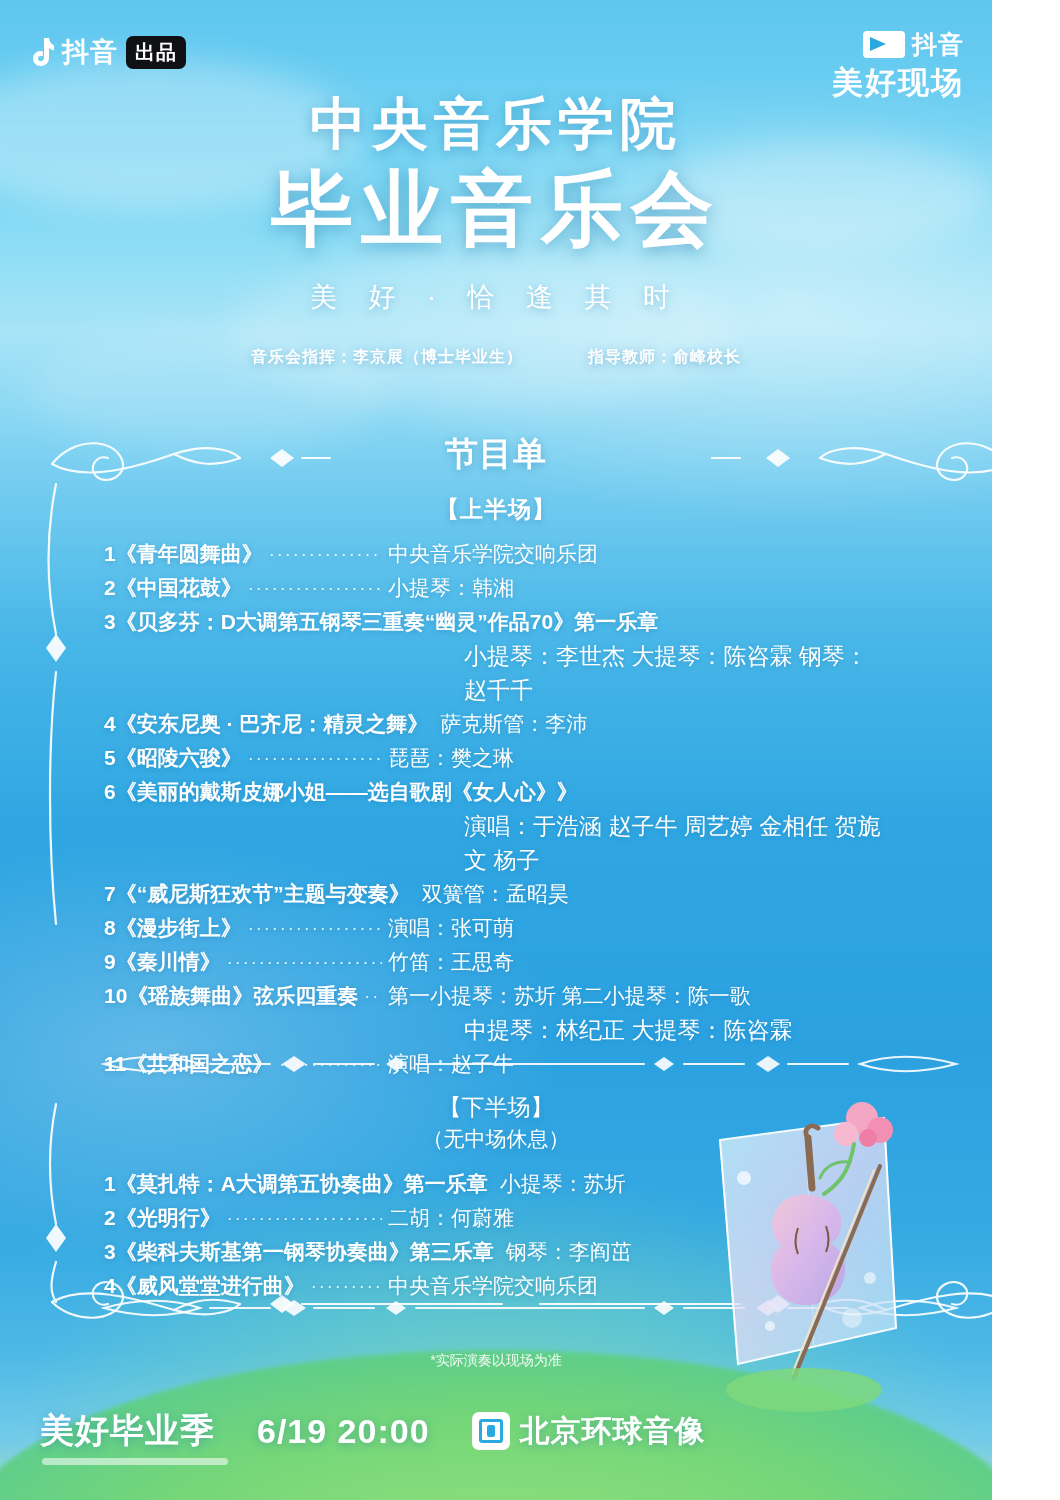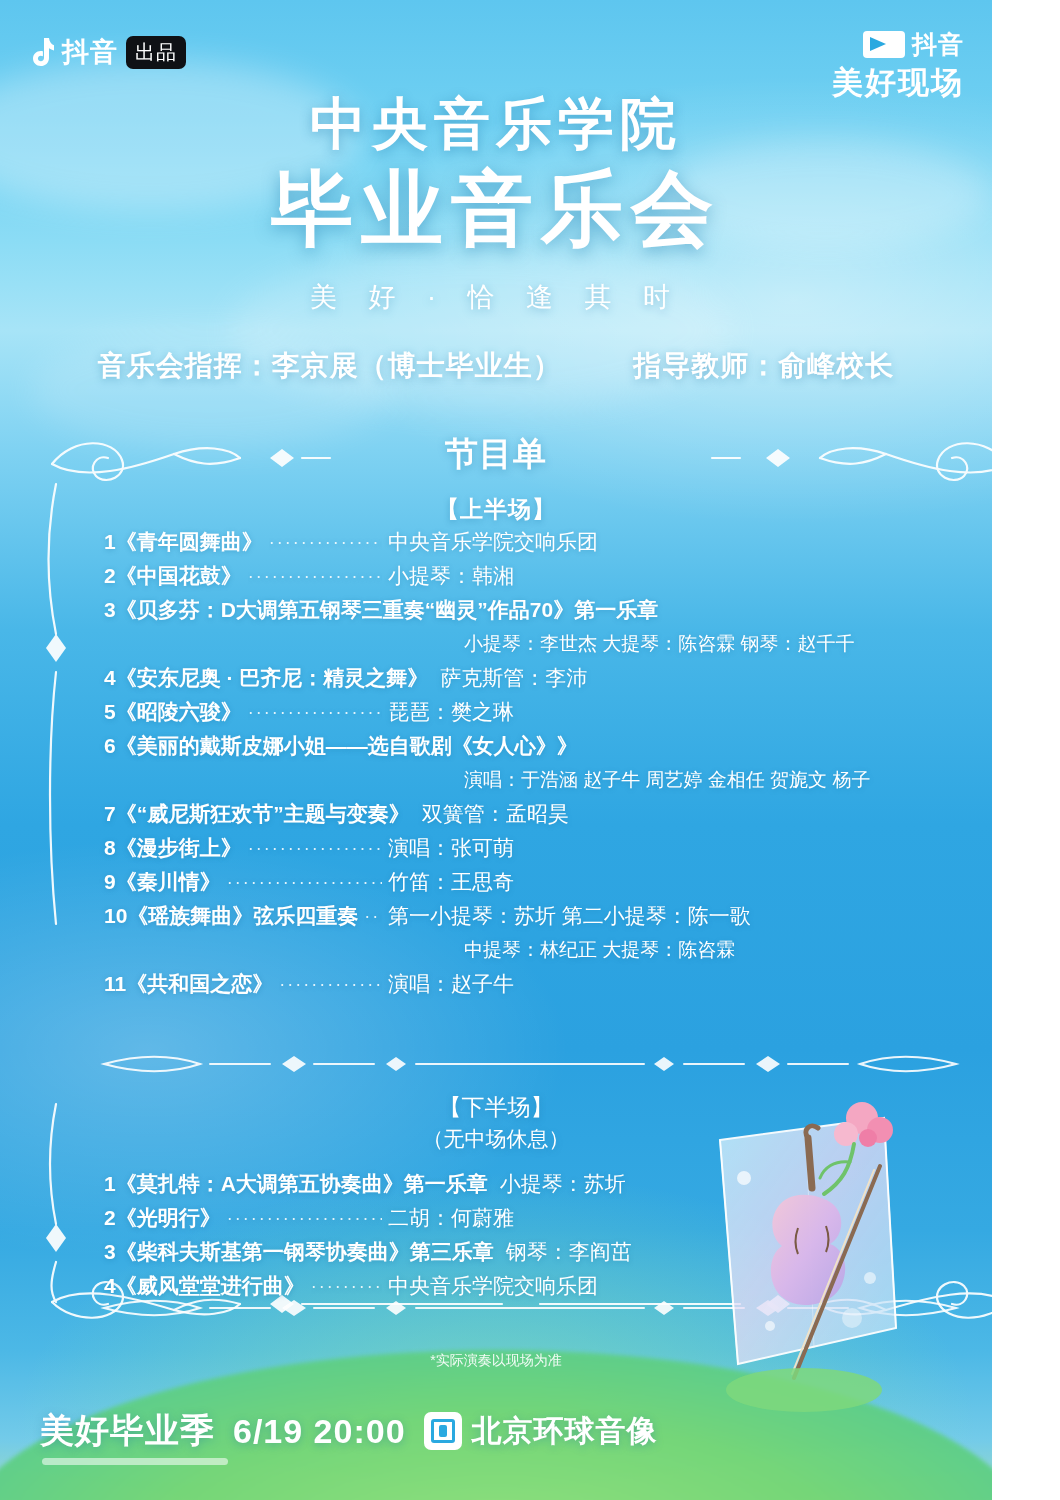--- a/index.html
+++ b/index.html
@@ -69,21 +69,21 @@
   }
   .dy-note {
     width: 26px; height: 30px; position: relative; display: inline-block;
   }
   .dy-note svg { display:block; }
   .dy-word {
     font-size: 27px; font-weight: bold; color: #fff; letter-spacing: 1px;
     font-family: "Liberation Sans", sans-serif;
   }
   .chupin {
-    background: #0f1115; color: #fff; font-size: 20px; font-weight: normal;
+    background: #0f1115; color: #fff; font-size: 20px; font-weight: bold;
     padding: 3px 9px; border-radius: 7px; letter-spacing: 1px;
   }
   .douyin-right {
     position: absolute; right: 0; top: 0; text-align: right; color: #fff;
   }
   .dr-row1 { display: flex; align-items: center; justify-content: flex-end; gap: 7px; }
   .dr-logo {
     width: 42px; height: 27px; background: #fff; border-radius: 4px;
     position: relative; overflow: hidden;
   }
@@ -108,21 +108,21 @@
     line-height: 1.25;
     margin-top: 2px;
   }
   .hero-sub {
     margin-top: 18px;
     font-size: 27px; color: #ffffff; letter-spacing: 12px;
     text-shadow: 0 2px 8px rgba(30,120,170,0.4);
   }
   .hero-credits {
     margin-top: 32px;
-    font-size: 28px; color: #ffffff; font-weight: bold; letter-spacing: 1px;
+    font-size: 16px; color: #ffffff; font-weight: bold; letter-spacing: 1px;
     text-shadow: 0 2px 8px rgba(30,120,170,0.4);
   }
   .hero-credits span { display: inline-block; }
   .hero-credits .gap { width: 54px; display: inline-block; }
 
   
   .frame {
     position: absolute;
     left: 44px; top: 424px;
     width: 972px; height: 900px;
@@ -143,20 +143,21 @@
     line-height: 1.45;
   }
   .prog-title .l2 { display: block; }
   .section-label {
     margin-top: 16px;
     font-size: 23px; font-weight: bold; letter-spacing: 1px;
     text-shadow: 0 2px 6px rgba(20,110,160,0.35);
   }
 
   .list {
+    margin-top: 12px;
     padding: 0 104px 0 104px;
     text-align: left;
   }
   .item {
     display: flex;
     align-items: flex-start;
     font-size: 21px;
     line-height: 34px;
     color: #ffffff;
     text-shadow: 0 1px 5px rgba(20,110,160,0.35);
@@ -174,21 +175,21 @@
     margin: 0 6px;
     letter-spacing: 2px;
     font-size: 18px;
   }
   .item .right {
     flex: 0 0 auto;
     width: 500px;
     white-space: nowrap;
   }
   .subline {
-    font-size: 19px;
+    font-size: 23px;
     line-height: 34px;
     color: #fff;
     padding-left: 360px;
     text-shadow: 0 1px 5px rgba(20,110,160,0.35);
   }
 
   
   .divider {
     position: absolute; left: 100px; width: 860px;
     height: 24px;
@@ -215,21 +216,21 @@
     position: absolute;
     right: 58px; bottom: 92px;
     width: 260px; height: 330px;
     pointer-events: none;
   }
 
   
   .bottom {
     position: absolute;
     left: 40px; bottom: 46px;
-    display: flex; align-items: center; gap: 18px;
+    display: flex; align-items: center; gap: 42px;
   }
   .bb-logo {
     font-size: 34px; font-weight: bold; color: #fff;
     letter-spacing: 1px;
     position: relative;
     text-shadow: 0 2px 8px rgba(20,110,160,0.35);
   }
   .bb-logo:after {
     content: "";
     position: absolute; left: 2px; bottom: -11px; width: 186px; height: 7px;

